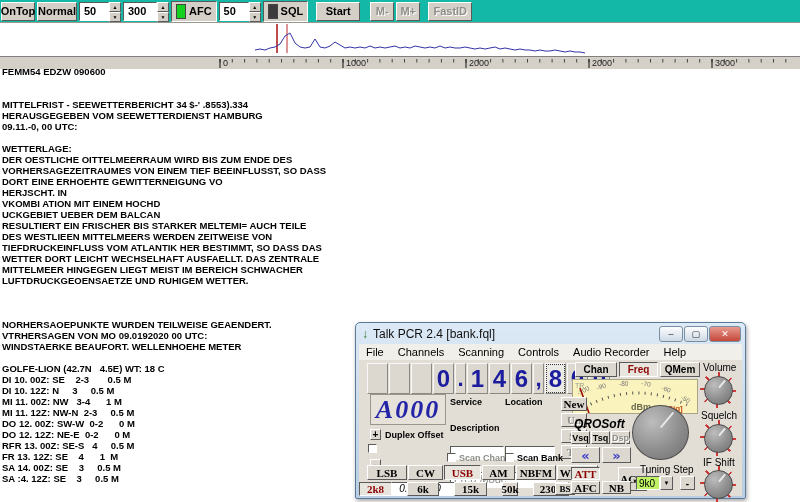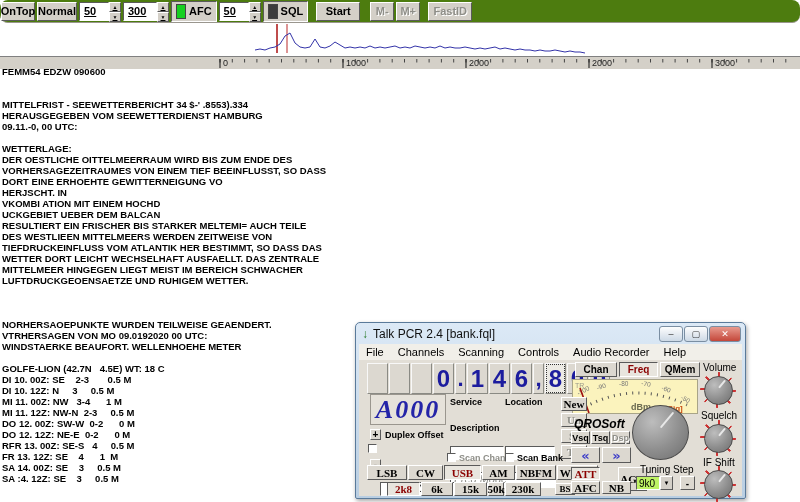--- a/index.html
+++ b/index.html
@@ -1,26 +1,26 @@
 <!DOCTYPE html>
 <html><head>
 <meta charset="utf-8">
 <style>
   html,body{margin:0;padding:0;background:#888;}
   #screen{position:relative;width:800px;height:502px;background:#fff;overflow:hidden;
     font-family:"Liberation Sans",sans-serif;-webkit-font-smoothing:none;}
   
-  #toolbar{position:absolute;left:0;top:0;width:800px;height:23px;background:#4d7c0f;
-    border-bottom:1px solid #9a968e;display:flex;align-items:center;gap:2px;padding-left:1px;box-sizing:border-box;border-radius:8px;}
+  #toolbar{position:absolute;left:0;top:0;width:800px;height:23px;background:#14b8a6;
+    border-bottom:1px solid #9a968e;display:flex;align-items:center;gap:2px;padding-left:1px;box-sizing:border-box;}
   .btn3d{background:#d4d0c8;border-top:1px solid #fff;border-left:1px solid #fff;
     border-right:1px solid #5a5a5a;border-bottom:1px solid #5a5a5a;
     font:bold 11px "Liberation Sans",sans-serif;color:#000;display:flex;align-items:center;justify-content:center;
     box-sizing:border-box;height:19px;padding:0 5px;cursor:default;}
   .btn3d.dis{color:#8e8e88;text-shadow:1px 1px 0 #fff;}
-  .spin{display:flex;height:19px;text-decoration:underline;}
+  .spin{display:flex;height:19px;}
   .spin .val{width:30px;background:#fff;border:1px solid;border-color:#5a5a5a #fff #fff #5a5a5a;
     font:bold 11px "Liberation Sans",sans-serif;display:flex;align-items:center;padding-left:4px;box-sizing:border-box;}
   .spin .arr{display:flex;flex-direction:column;width:12px;}
   .spin .arr div{flex:1;font:5px "Liberation Sans",sans-serif;line-height:8px;text-align:center;
     background:#d4d0c8;border-top:1px solid #fff;border-left:1px solid #fff;border-right:1px solid #5a5a5a;border-bottom:1px solid #5a5a5a;box-sizing:border-box;}
   .ledbox{display:flex;align-items:center;gap:3px;height:19px;background:#d4d0c8;
     border:1px solid;border-color:#5a5a5a #fff #fff #5a5a5a;padding:0 4px;font:bold 11px "Liberation Sans",sans-serif;}
   .led{width:8px;height:13px;border:1px solid #444;}
   
   #spectrum{position:absolute;left:0;top:23px;width:800px;height:33px;background:#fff;}
@@ -324,21 +324,21 @@
 
       <div class="abs" style="left:8px;top:105px;display:flex;gap:1px">
         <div class="pbtn serif" style="width:40px;height:15px">LSB</div>
         <div class="pbtn serif" style="width:35px;height:15px">CW</div>
         <div class="pbtn serif red on" style="width:37px;height:15px">USB</div>
         <div class="pbtn serif" style="width:33px;height:15px">AM</div>
         <div class="pbtn serif" style="width:40px;height:15px">NBFM</div>
         <div class="pbtn serif" style="width:41px;height:15px">WBFM</div>
       </div>
 
-      <div class="abs" style="left:28px;top:122px;display:flex;gap:1px">
+      <div class="abs" style="left:0;top:122px;display:flex;gap:15px">
         <div class="pbtn serif red on" style="width:33px;height:14px">2k8</div>
         <div class="pbtn serif" style="width:32px;height:14px">6k</div>
         <div class="pbtn serif" style="width:33px;height:14px">15k</div>
         <div class="pbtn serif" style="width:16px;height:14px">50k</div>
         <div class="pbtn serif" style="width:36px;height:14px">230k</div>
       </div>
       <div class="pbtn serif" style="position:absolute;left:196px;top:123px;width:20px;height:12px;font-size:9px">BS</div>
 
       <span class="abs" style="left:215px;top:57px;font:italic bold 12px 'Liberation Sans',sans-serif">QROSoft</span>
       <div class="abs" style="left:212px;top:71px;display:flex;gap:1px">

